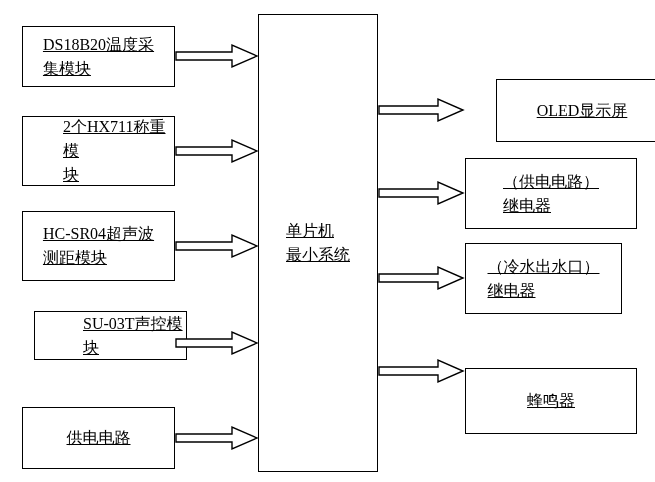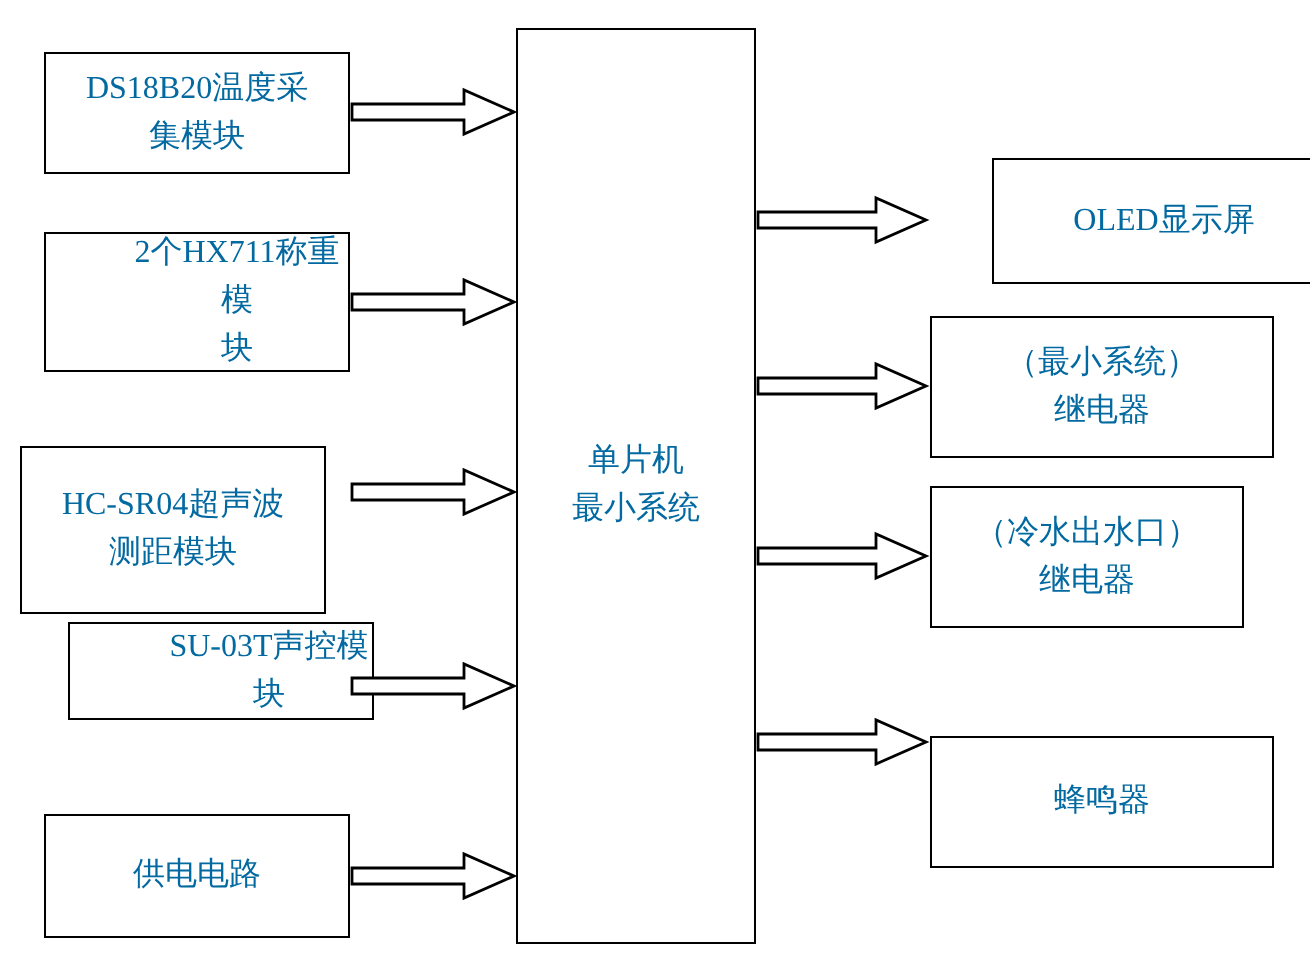--- a/index.html
+++ b/index.html
@@ -19,34 +19,35 @@
     position: absolute;
     box-sizing: border-box;
     border: 1.5px solid #000000;
     background: #ffffff;
     display: flex;
     align-items: center;
     justify-content: center;
   }
   .label {
     white-space: pre-line;
-    text-align: center;
+    text-align: left;
     font-size: 16px;
     line-height: 24px;
-    color: #0369a1;
+    color: #000000;
+    text-decoration: underline;
   }
   .arrow {
     position: absolute;
     display: block;
   }
 
   
   .lb1 { left: 22px;  top: 26px;  width: 153px; height: 61px; }
   .lb2 { left: 22px;  top: 116px; width: 153px; height: 70px; padding-left: 40px; }
-  .lb3 { left: 10px;  top: 211px; width: 153px; height: 84px; margin-top: 12px; }
+  .lb3 { left: 22px;  top: 211px; width: 153px; height: 70px; }
   .lb4 { left: 34px;  top: 311px; width: 153px; height: 49px; padding-left: 48px; }
   .lb5 { left: 22px;  top: 407px; width: 153px; height: 62px; }
 
   
   .cb  { left: 258px; top: 14px;  width: 120px; height: 458px; }
 
   
   .rb1 { left: 465px; top: 79px;  width: 172px; height: 63px; margin-left: 31px; }
   .rb2 { left: 465px; top: 158px; width: 172px; height: 71px; }
   .rb3 { left: 465px; top: 243px; width: 157px; height: 71px; }
@@ -91,21 +92,21 @@
 
   <div class="box cb">
     <span class="label">单片机
 最小系统</span>
   </div>
 
   <div class="box rb1">
     <span class="label">OLED显示屏</span>
   </div>
   <div class="box rb2">
-    <span class="label">（最小系统）
+    <span class="label">（供电电路）
 继电器</span>
   </div>
   <div class="box rb3">
     <span class="label">（冷水出水口）
 继电器</span>
   </div>
   <div class="box rb4">
     <span class="label">蜂鸣器</span>
   </div>
 

